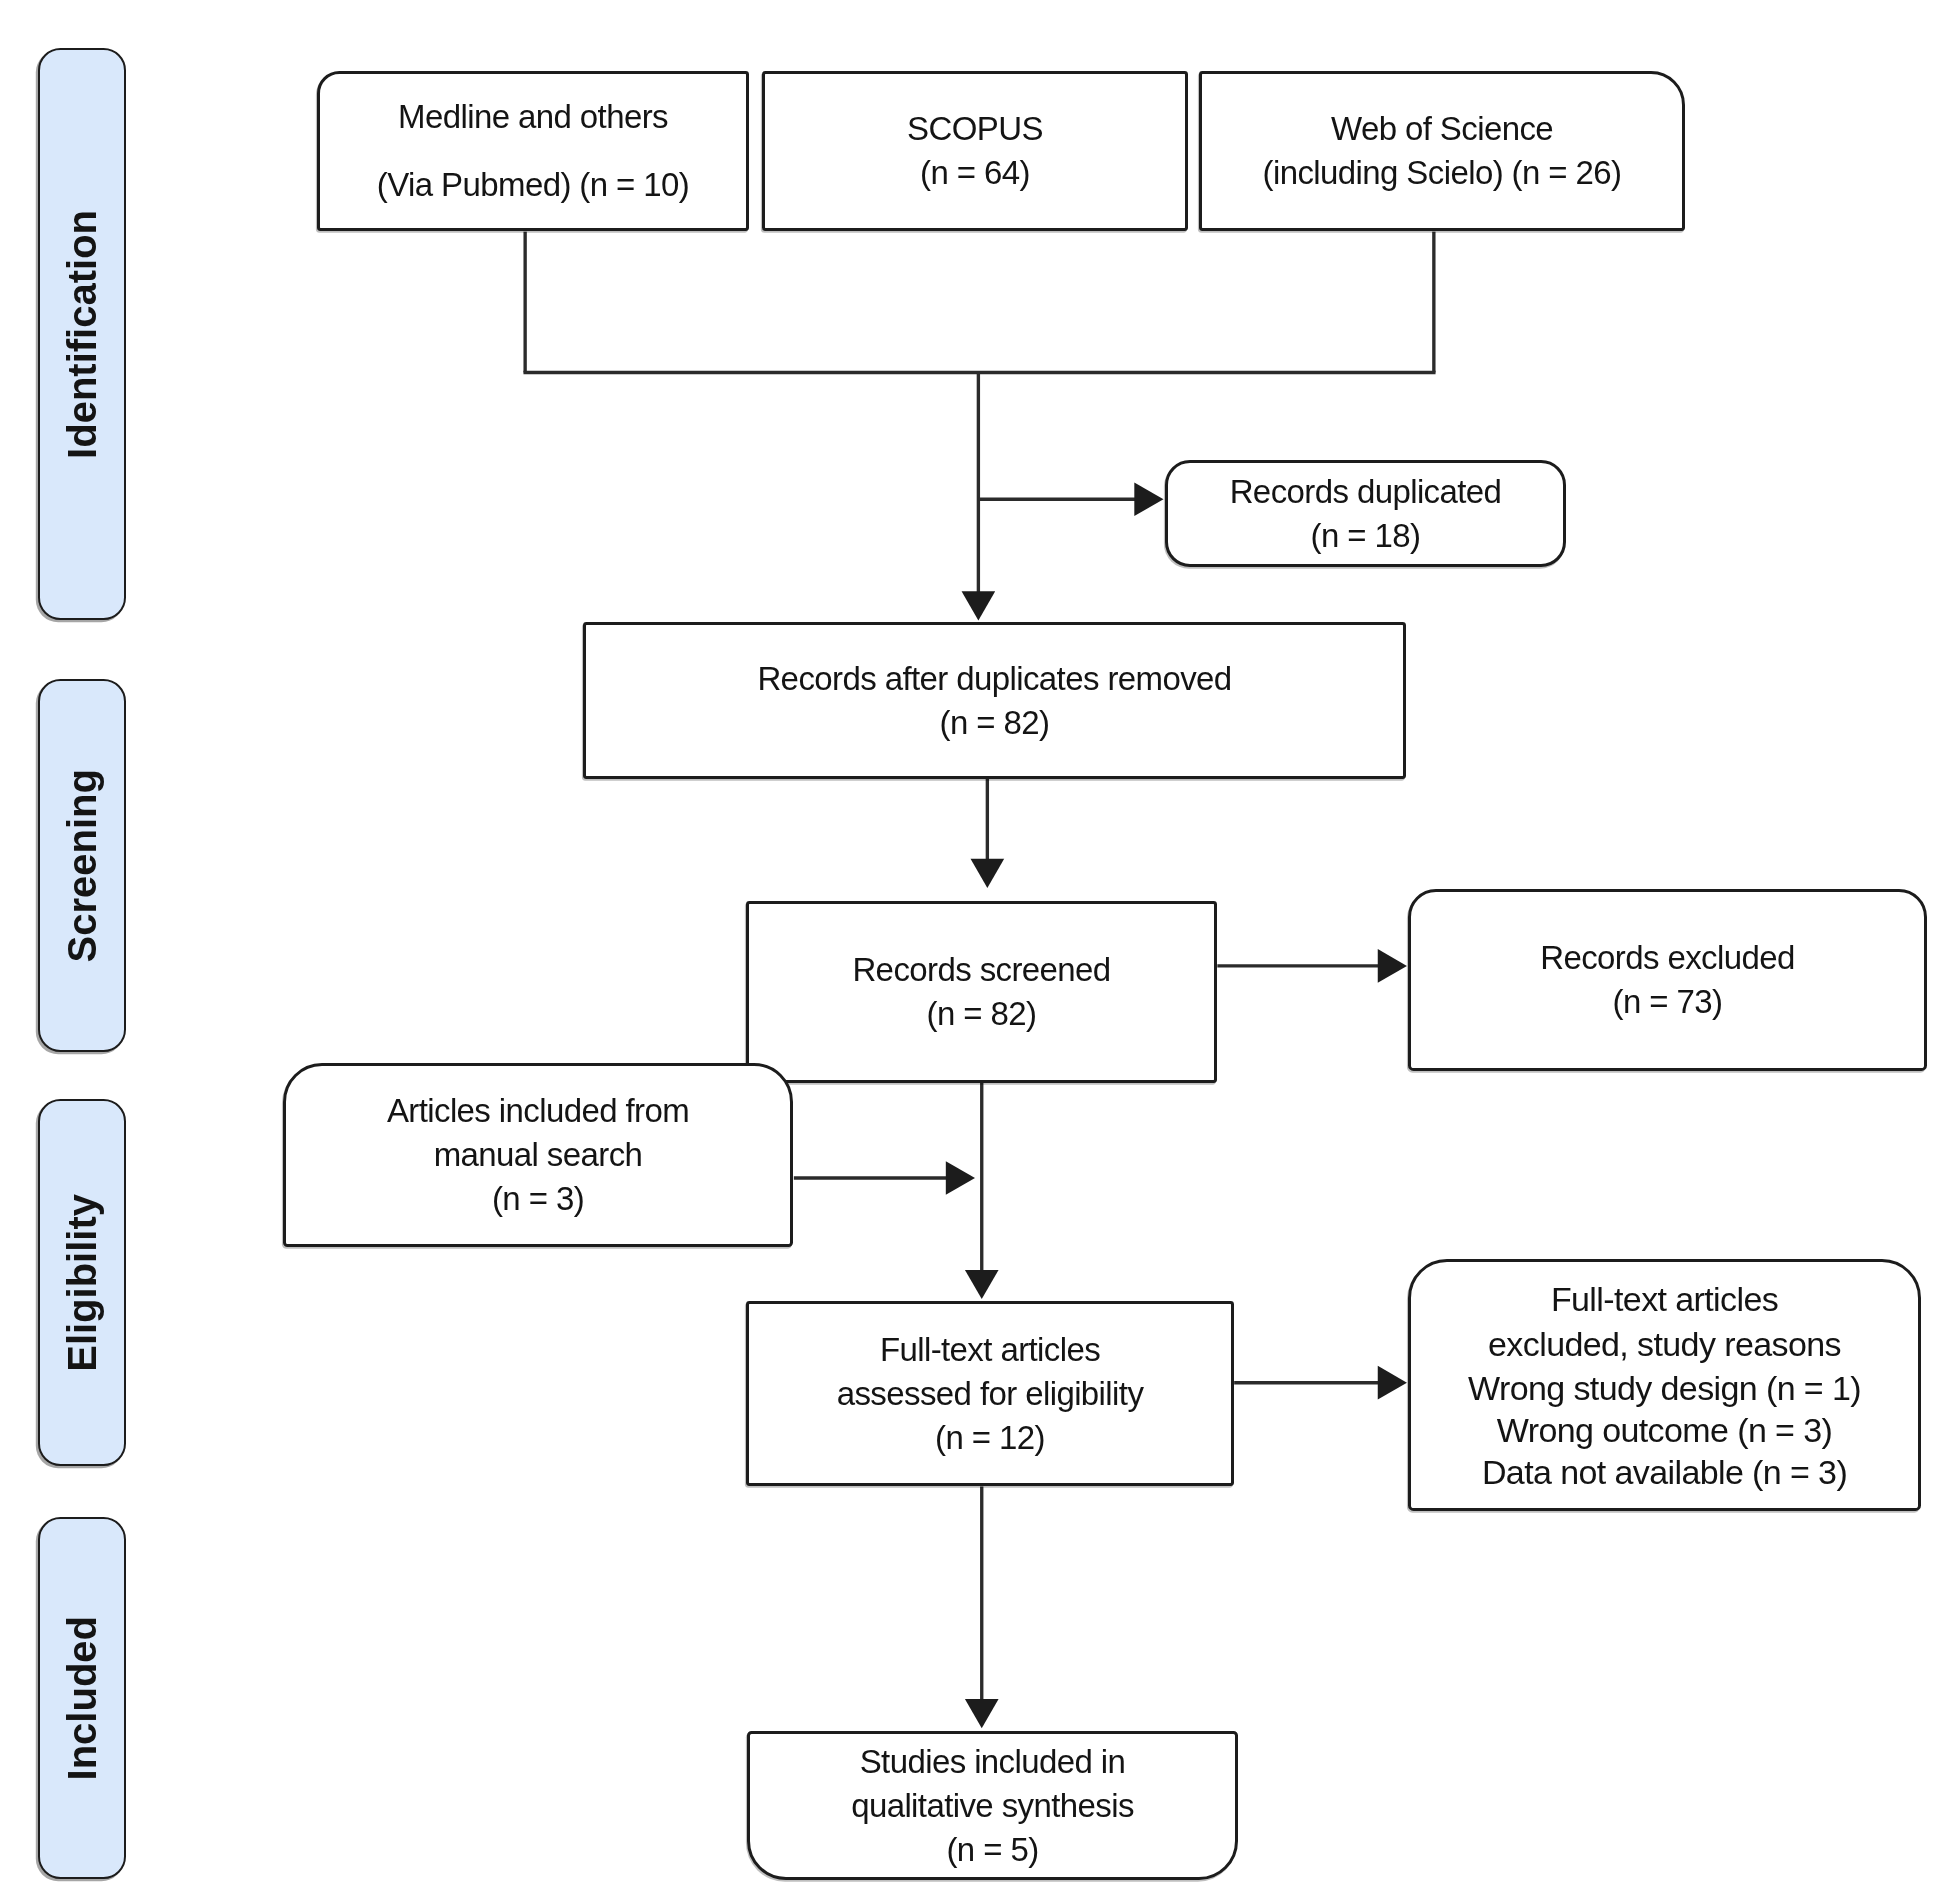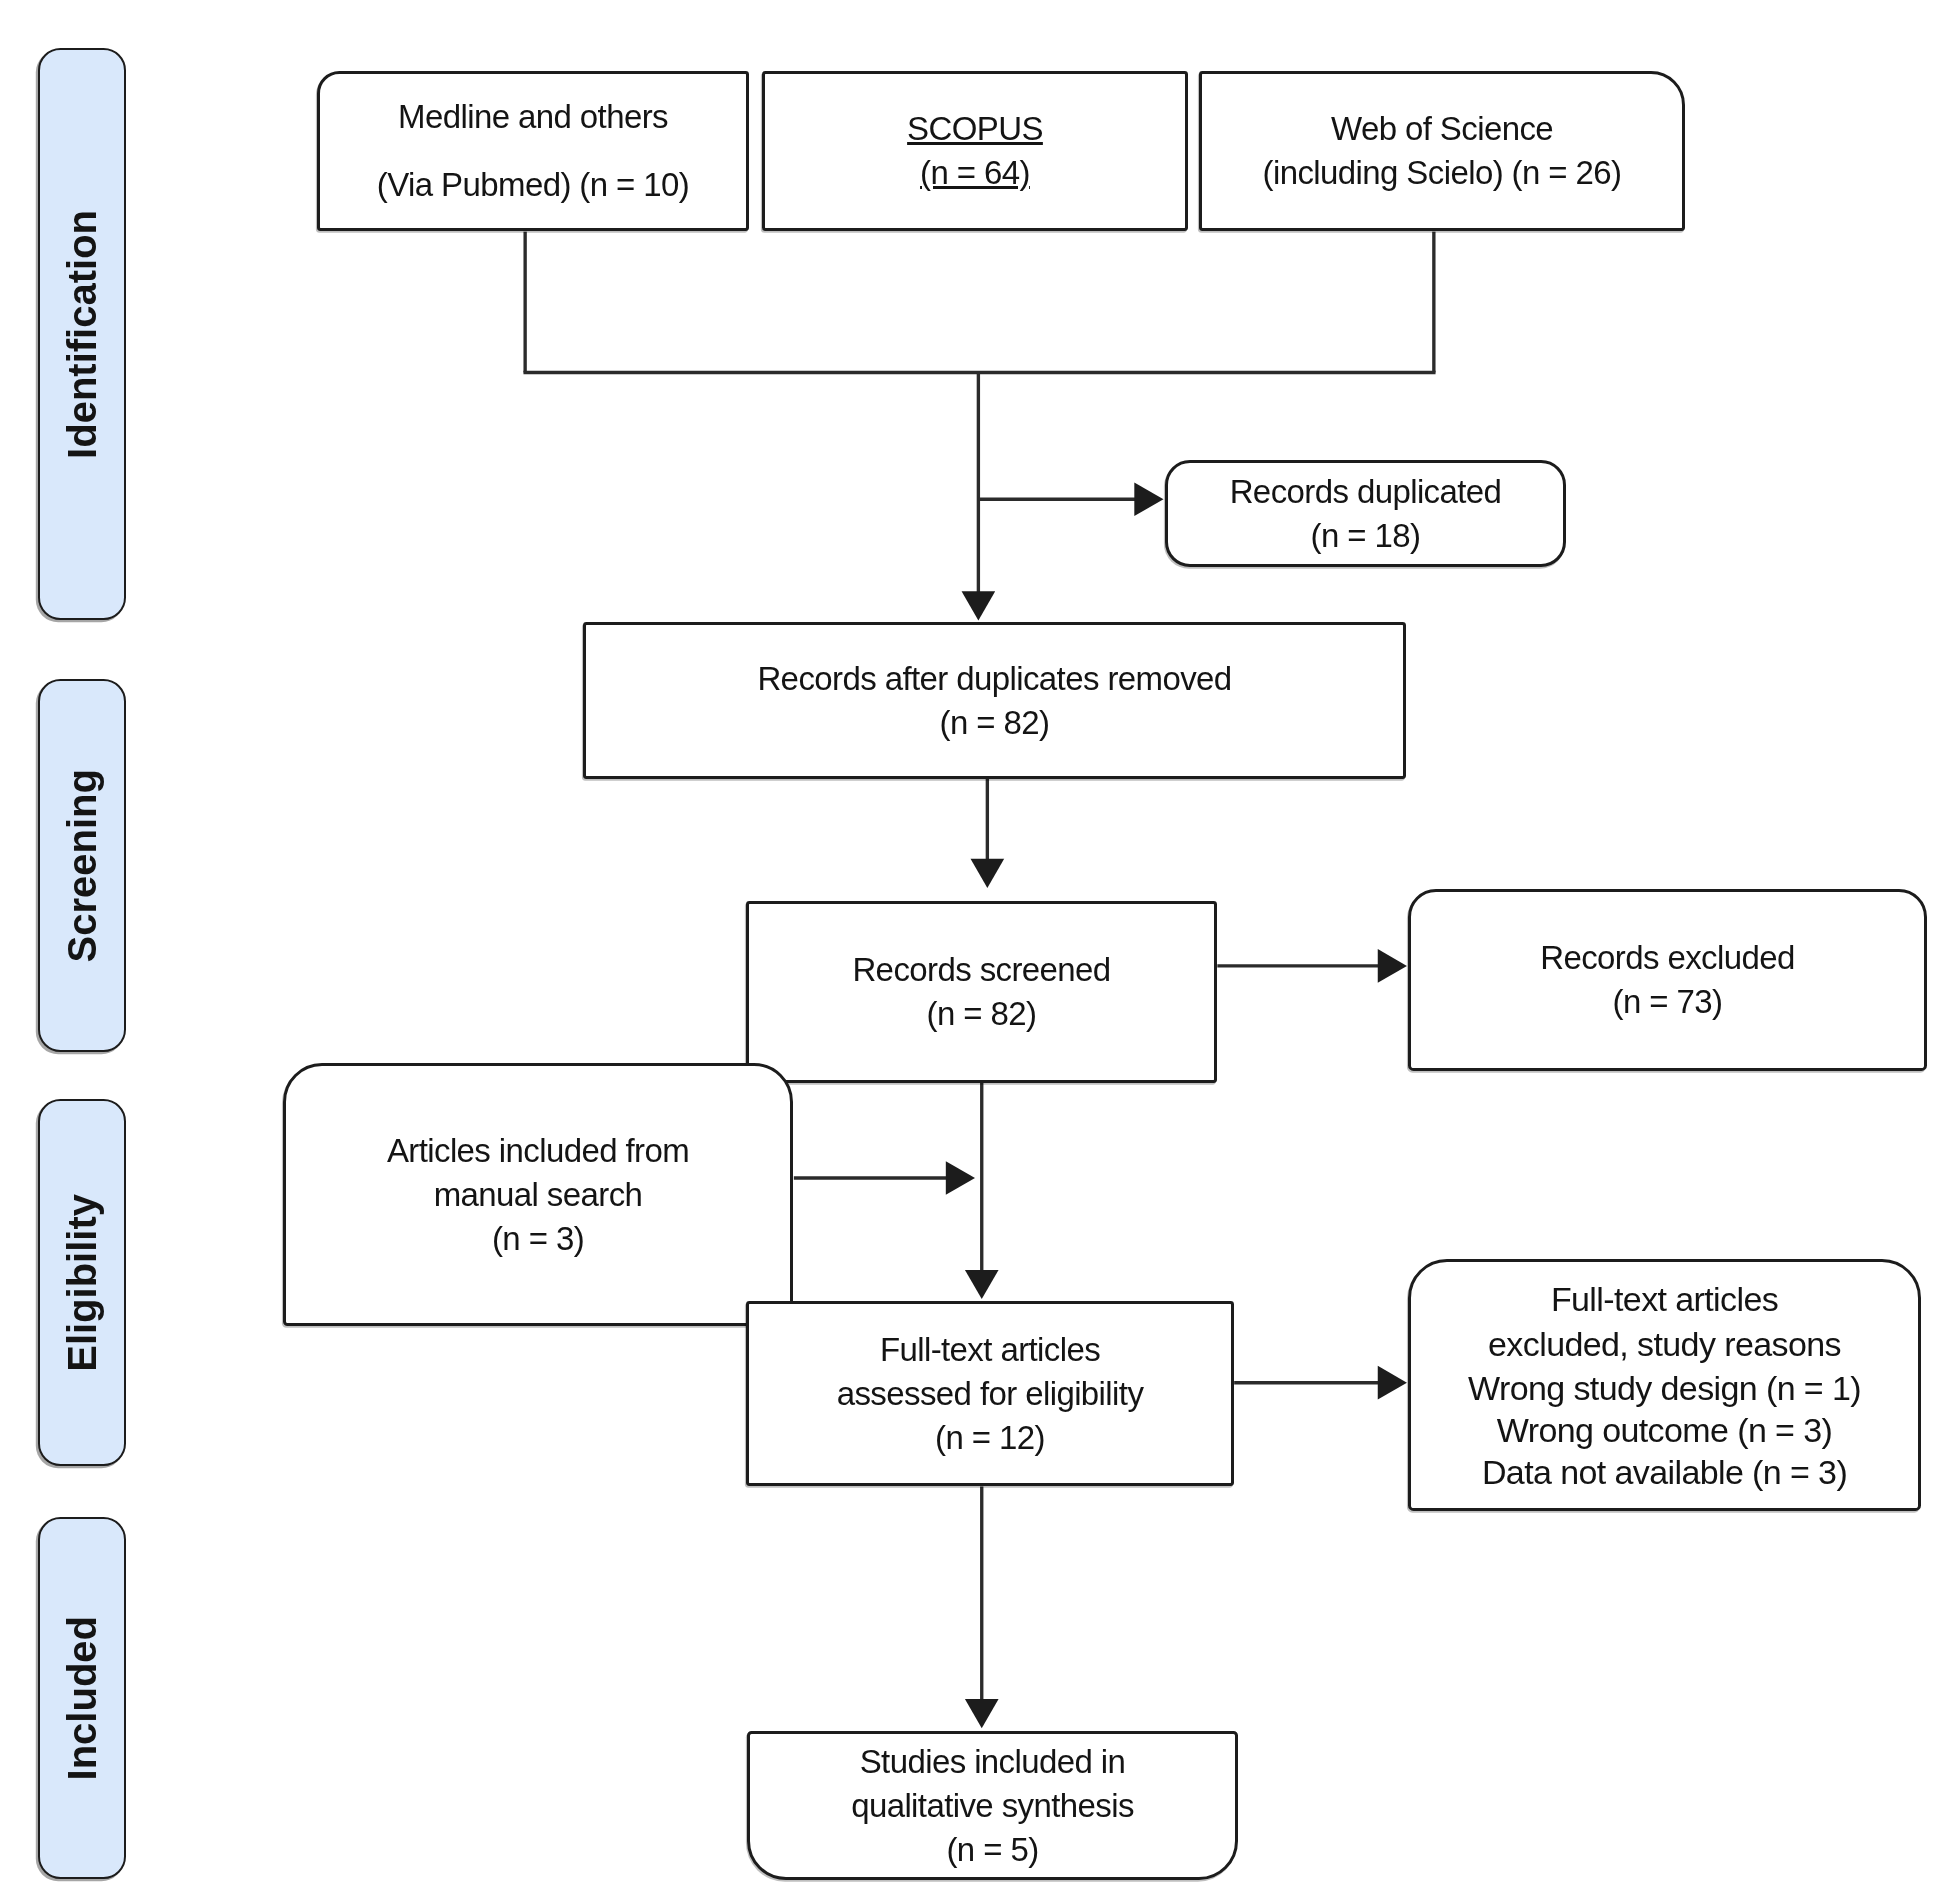--- a/index.html
+++ b/index.html
@@ -67,27 +67,27 @@
     writing-mode:vertical-rl;
     transform:rotate(180deg);
     font-size:40px;
     font-weight:bold;
     letter-spacing:0px;
     white-space:nowrap;
   }
 
   
   #n-medline      {left:317px;  top:71px;  width:432px;  height:160px; border-radius:22.4px 3.4px 3.4px 3.4px;gap:24px;}
-  #n-scopus       {left:762px; top:71px;  width:426px;  height:160px; border-radius:3.4px;text-decoration:underline;}
+  #n-scopus       {left:762px; top:71px;  width:426px;  height:160px; border-radius:3.4px;}
   #n-wos          {left:1199px; top:71px;  width:486px;  height:160px; border-radius:3.4px 34px 3.4px 3.4px;}
   #n-recdup       {left:1165px; top:460px;  width:401px;  height:107px; border-radius:25px;}
   #n-recafter     {left:583px; top:622px; width:823px; height:157px; border-radius:3.4px;}
   #n-recscreened  {left:746px; top:889px; width:471px;  height:182px; border-radius:3.4px;margin-top:12px;}
   #n-recexcluded  {left:1408px; top:889px; width:519px;  height:182px; border-radius:28px 28px 5.6px 5.6px;text-align:center;}
-  #n-manual       {left:283px;  top:1063px; width:510px;  height:263px; border-radius:39px 39px 4.5px 4.5px;}
+  #n-manual       {left:283px;  top:1063px; width:510px;  height:184px; border-radius:39px 39px 4.5px 4.5px;}
   #n-ftassessed   {left:746px; top:1301px; width:488px;  height:185px; border-radius:3.4px;}
   #n-ftexcluded   {left:1408px; top:1259px; width:513px;  height:252px; border-radius:39px 39px 5.6px 5.6px;}
   #n-studies      {left:747px; top:1731px; width:491px;  height:149px; border-radius:4.5px 4.5px 39px 39px;}
 
   #stage-identification{top:48px;   height:572px;}
   #stage-screening     {top:679px; height:373px;}
   #stage-eligibility   {top:1099px; height:367px;}
   #stage-included      {top:1517px; height:362px;}
 
   .connectors line{stroke:#2b2b2b;stroke-width:6;}

